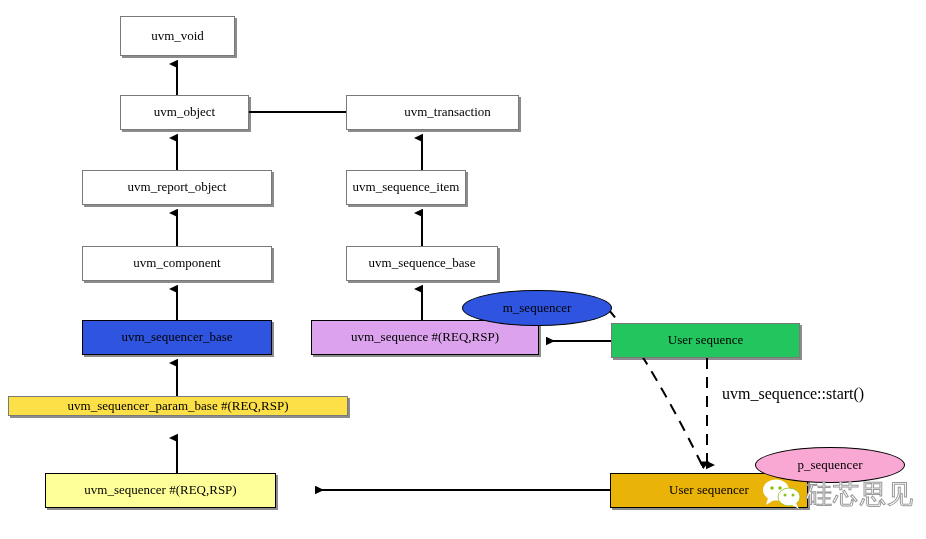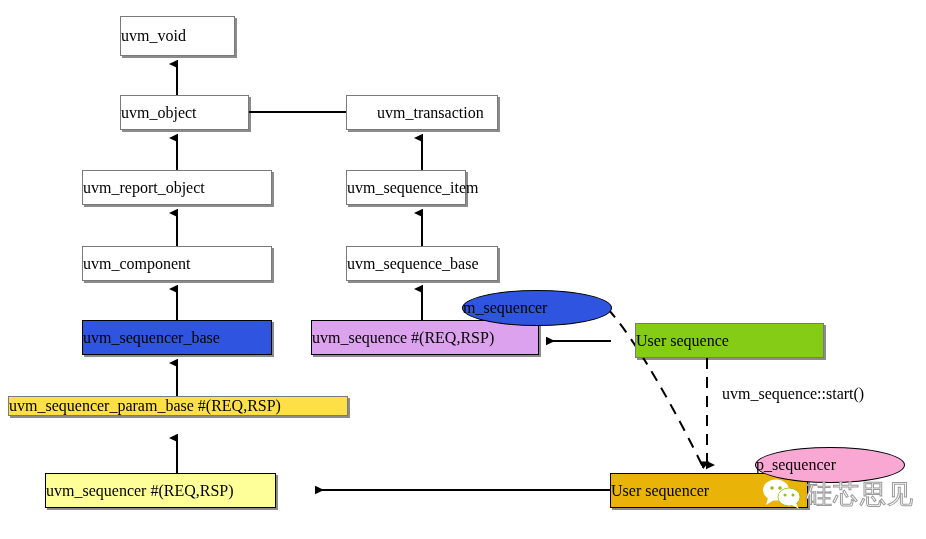--- a/index.html
+++ b/index.html
@@ -13,23 +13,23 @@
     height: 539px;
     background: #ffffff;
     overflow: hidden;
     font-family: "Liberation Serif", "DejaVu Serif", serif;
   }
   .node {
     position: absolute;
     box-sizing: border-box;
     display: flex;
     align-items: center;
-    justify-content: flex-start;
+    justify-content: center;
     text-align: center;
-    font-size: 16px;
+    font-size: 13px;
     color: #000000;
     line-height: 1.1;
     white-space: nowrap;
   }
   .box {
     border: 1px solid #7a7a7a;
     background: #ffffff;
     box-shadow: 2px 2px 0 rgba(0,0,0,0.45);
   }
   .box.dark-border {
@@ -133,37 +133,37 @@
   </div>
 
   <div class="node box" style="left:8px; top:396px; width:340px; height:20px; background:#fde047;font-family:Liberation Serif, serif;">
     <span>uvm_sequencer_param_base #(REQ,RSP)</span>
   </div>
 
   <div class="node box dark-border" style="left:45px; top:473px; width:231px; height:35px; background:#ffff99;">
     <span>uvm_sequencer #(REQ,RSP)</span>
   </div>
 
-  <div class="node box" style="left:346px; top:95px; width:152px; height:35px; background:#ffffff;padding-left:30px;">
+  <div class="node box" style="left:346px; top:95px; width:173px; height:35px; background:#ffffff;padding-left:30px;">
     <span>uvm_transaction</span>
   </div>
 
   <div class="node box" style="left:346px; top:170px; width:120px; height:35px; background:#ffffff;">
     <span>uvm_sequence_item</span>
   </div>
 
   <div class="node box" style="left:346px; top:246px; width:152px; height:35px; background:#ffffff;">
     <span>uvm_sequence_base</span>
   </div>
 
   <div class="node box dark-border" style="left:311px; top:320px; width:228px; height:35px; background:#dda2ee;">
     <span>uvm_sequence #(REQ,RSP)</span>
   </div>
 
-  <div class="node box" style="left:611px; top:323px; width:189px; height:35px; background:#84cc16;margin-left:24px;">
+  <div class="node box" style="left:611px; top:323px; width:189px; height:35px; background:#22c55e;">
     <span>User sequence</span>
   </div>
 
   <div class="node box dark-border" style="left:610px; top:473px; width:198px; height:35px; background:#eab308;font-family:Liberation Serif, serif;">
     <span>User sequencer</span>
   </div>
 
   <div class="node ellipse" style="left:462px; top:290px; width:150px; height:36px; background:#2f55e0;">
     <span>m_sequencer</span>
   </div>

